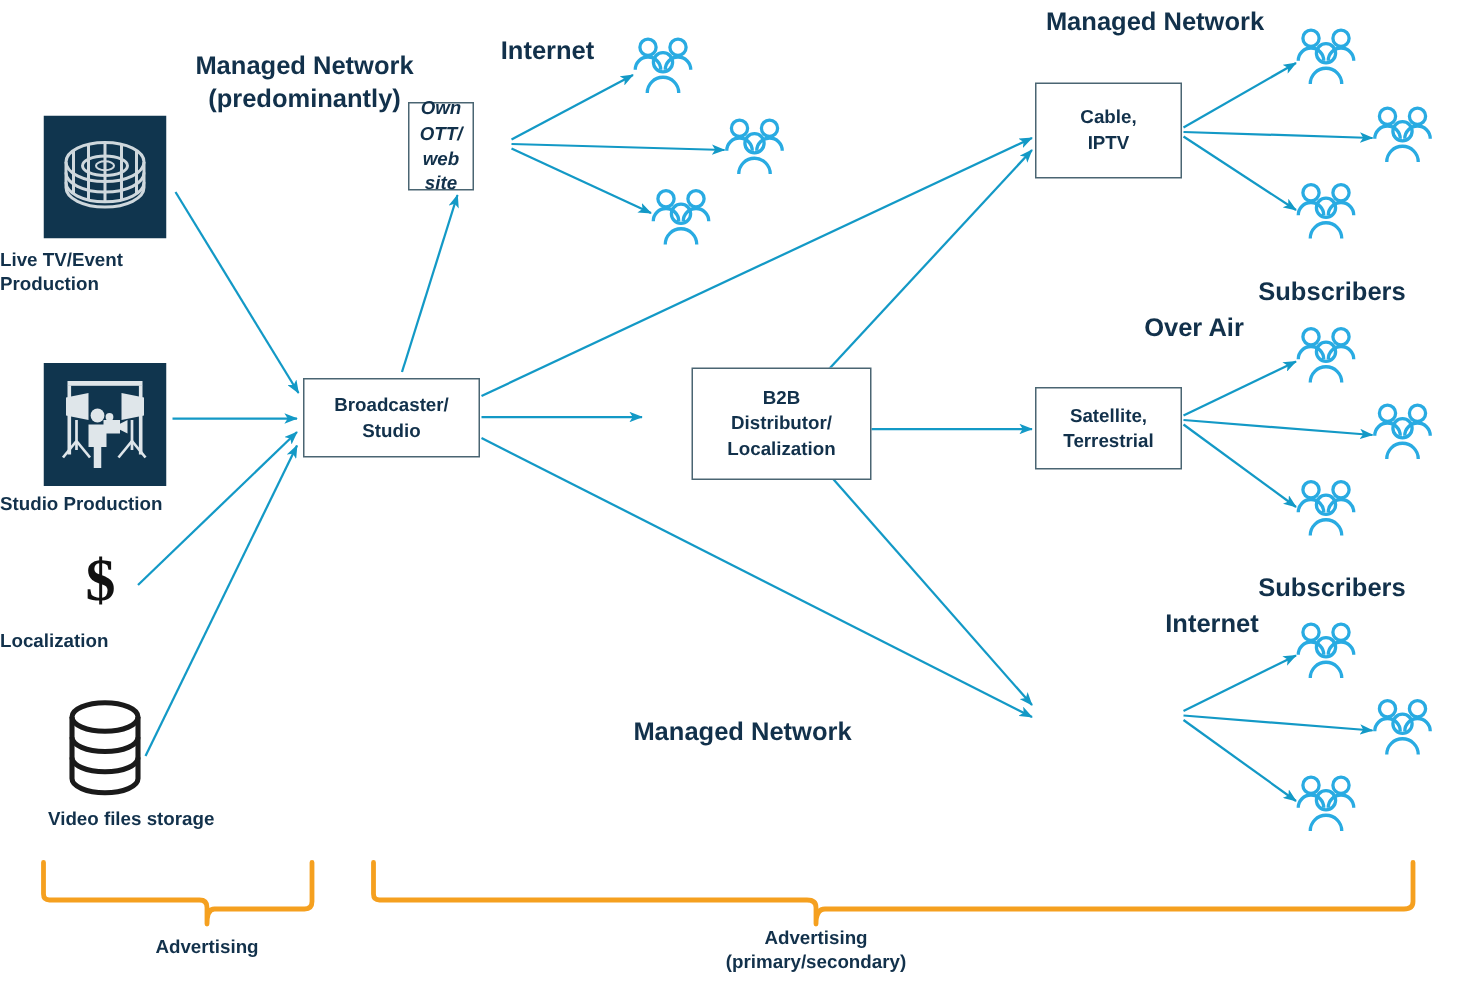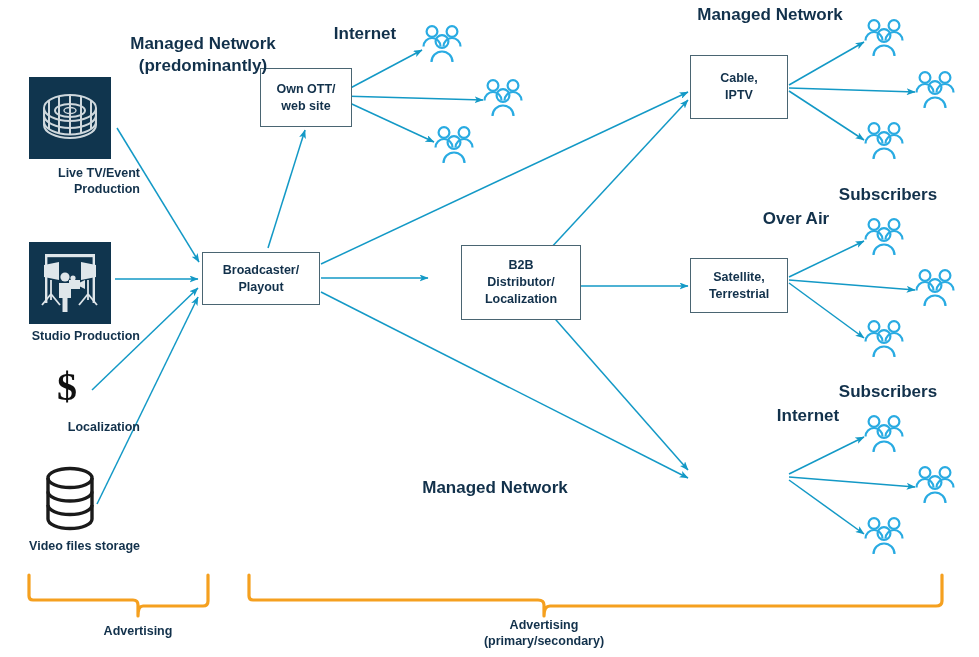--- a/index.html
+++ b/index.html
@@ -55,21 +55,21 @@
   .src-icon {
     position: absolute;
     z-index: 3;
   }
   .src-caption {
     position: absolute;
     color: #12314b;
     font-size: 12.5px;
     font-weight: bold;
     line-height: 1.3;
-    text-align: right;
+    text-align: left;
     white-space: pre-line;
     z-index: 4;
   }
   .people {
     position: absolute;
     z-index: 3;
   }
   .bracket-label {
     position: absolute;
     color: #12314b;
@@ -203,28 +203,28 @@
   <div class="src-icon" style="left:39px; top:464px;">
     <svg width="62" height="72" viewBox="0 0 62 72" xmlns="http://www.w3.org/2000/svg">
       <g fill="none" stroke="#1a1a1a" stroke-width="3.4">
         <ellipse cx="31" cy="14" rx="22" ry="9.5"></ellipse>
         <path d="M9,14 L9,55 A22,9.5 0 0 0 53,55 L53,14"></path>
         <path d="M9,27.5 A22,9.5 0 0 0 53,27.5"></path>
         <path d="M9,41 A22,9.5 0 0 0 53,41"></path>
       </g>
     </svg>
   </div>
-  <div class="src-caption" style="left:0px; top:538px; width:140px;">Video files storage</div>
+  <div class="src-caption" style="left:0px; top:538px; width:140px;padding-left:32px;">Video files storage</div>
 
   <div class="node-box" style="left:202px; top:252px; width:118px; height:53px;">
     <span>Broadcaster/
-Playout</span>
-  </div>
-
-  <div class="node-box" style="left:260px; top:68px; width:92px; height:59px;">
+Studio</span>
+  </div>
+
+  <div class="node-box" style="left:272px; top:68px; width:44px; height:59px;font-style:italic;">
     <span>Own OTT/
 web site</span>
   </div>
 
   <div class="node-box" style="left:429px; top:245px; width:120px; height:75px;margin-left:32px;">
     <span>B2B
 Distributor/
 Localization</span>
   </div>
 

